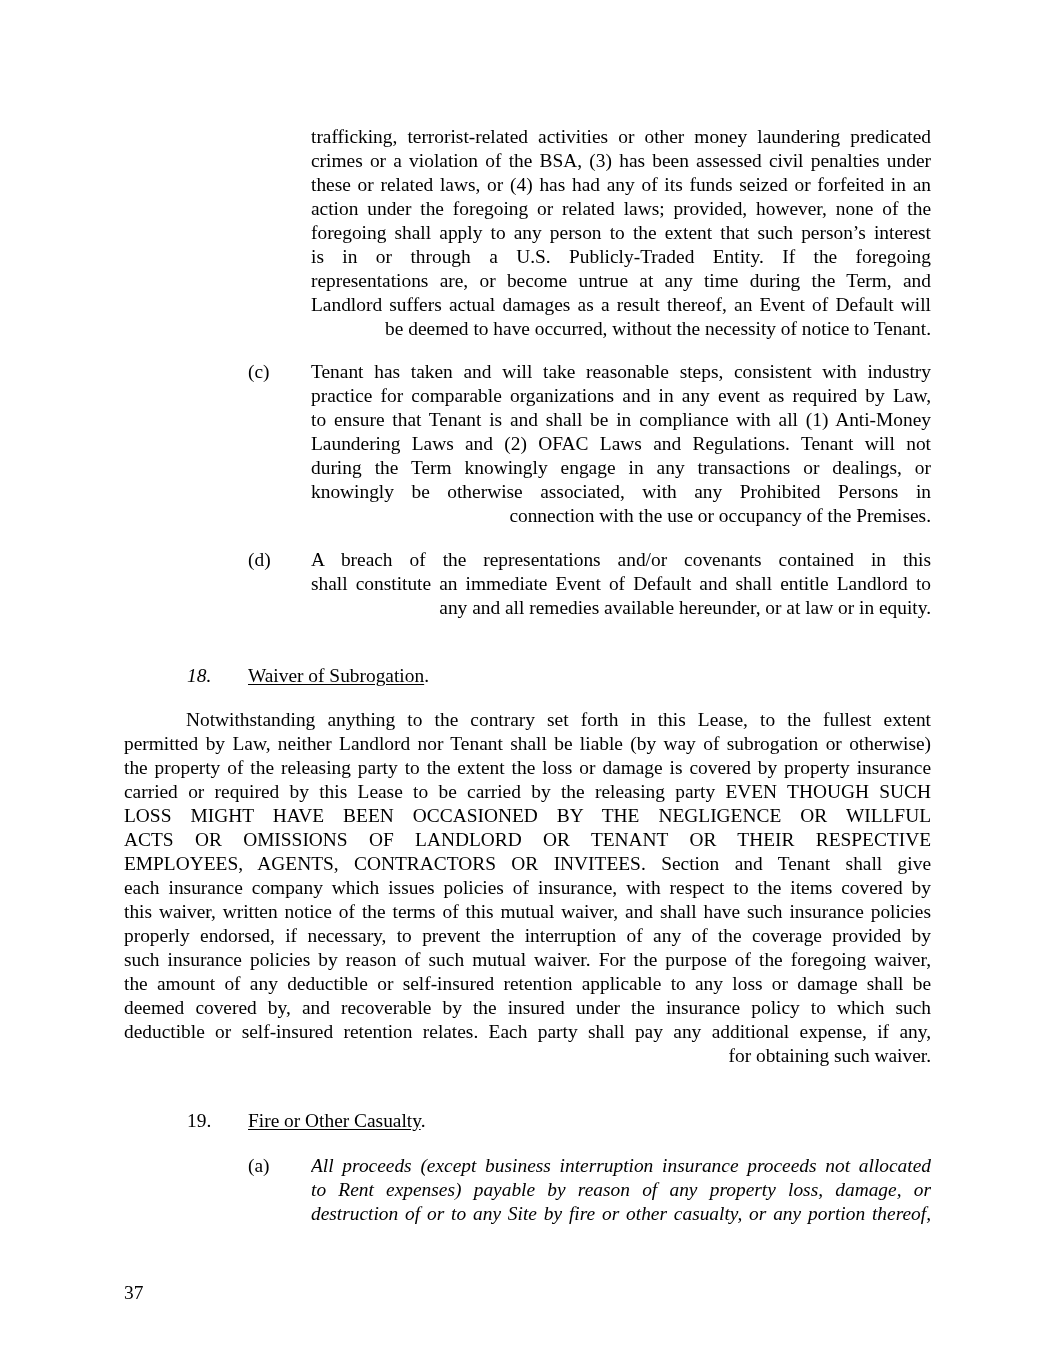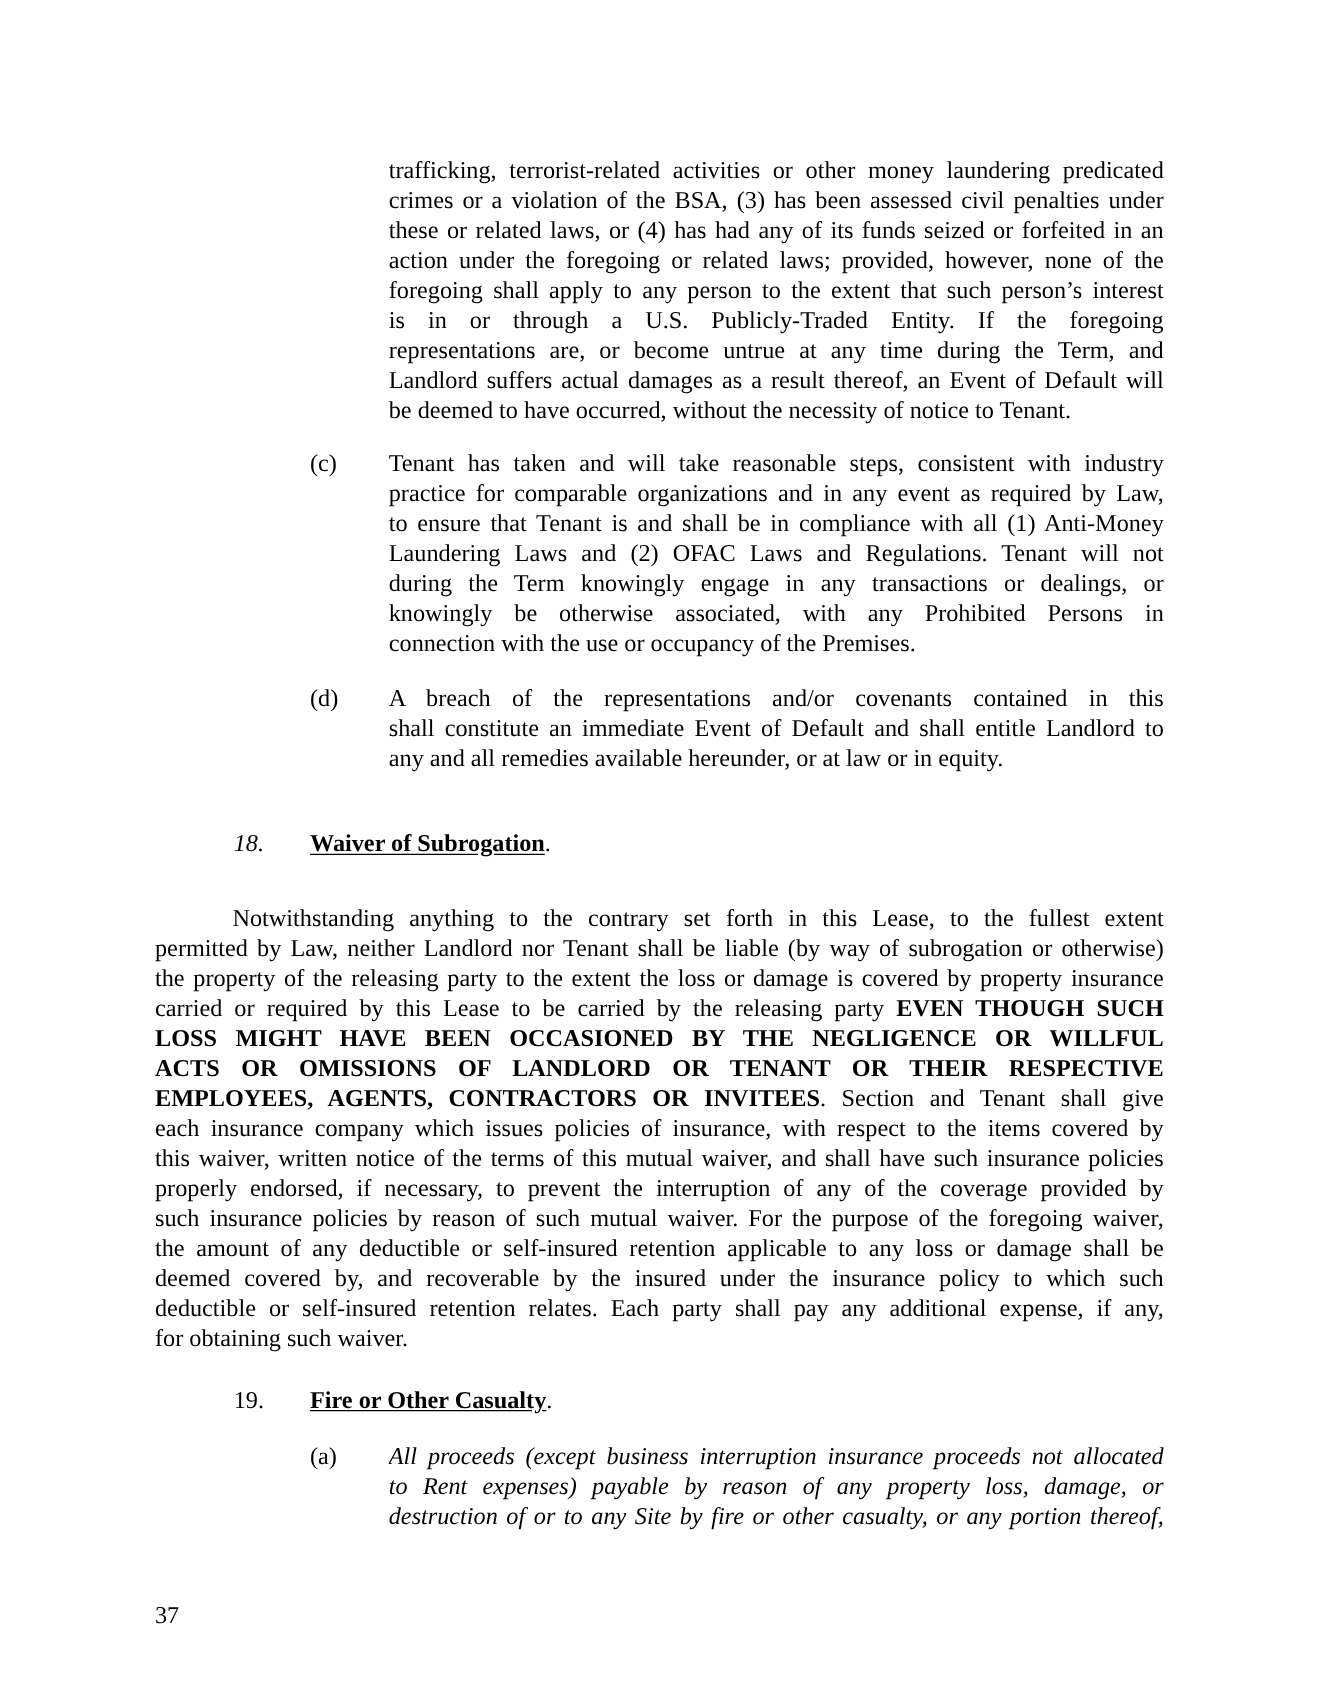--- a/index.html
+++ b/index.html
@@ -5,24 +5,24 @@
     html, body { margin: 0; padding: 0; background: #ffffff; }
     body {
       width: 1055px; height: 1365px; position: relative; overflow: hidden;
       font-family: "Liberation Serif", "DejaVu Serif", serif;
       color: #000; font-size: 19.4px; line-height: 24px;
     }
     .page { position: absolute; left: 0; top: 0; width: 913px; height: 1365px; }
     .blk { position: absolute; text-align: justify; text-align-last: auto; }
     .line { display: block; height: 24px; white-space: nowrap; }
     .j { text-align: justify; text-align-last: justify; white-space: normal; height: 24px; overflow: hidden; }
-    .last { text-align: left; }
+    .last { text-align: right; }
     .marker { position: absolute; }
     .u { text-decoration: underline; text-underline-offset: 2px; }
-    .b { font-weight: bold; }
+    .b { font-weight: normal; }
   </style>
 </head>
 <body>
 
 <div class="page">
 
   <div class="blk" style="left:311px; top:125px; width:620px;">
     <span class="line j">trafficking, terrorist-related activities or other money laundering predicated</span>
     <span class="line j">crimes or a violation of the BSA, (3) has been assessed civil penalties under</span>
     <span class="line j">these or related laws, or (4) has had any of its funds seized or forfeited in an</span>
@@ -49,21 +49,21 @@
   <div class="blk" style="left:311px; top:548px; width:620px;">
     <span class="line j">A breach of the representations and/or covenants contained in this</span>
     <span class="line j">shall constitute an immediate Event of Default and shall entitle Landlord to</span>
     <span class="line last">any and all remedies available hereunder, or at law or in equity.</span>
   </div>
 
   <span class="marker" style="left:187px; top:664px;font-style:italic;">18.</span>
   <span class="marker" style="left:248px; top:664px;"><span class="b u">Waiver of Subrogation</span><span>.</span></span>
 
   <div class="blk" style="left:124px; top:708px; width:807px;">
-    <span class="line j" style="padding-left:62px;margin-top:16px;"><span>Notwithstanding anything to the contrary set forth in this Lease, to the fullest extent</span></span>
+    <span class="line j" style="padding-left:62px;"><span>Notwithstanding anything to the contrary set forth in this Lease, to the fullest extent</span></span>
     <span class="line j">permitted by Law, neither Landlord nor Tenant shall be liable (by way of subrogation or otherwise)</span>
     <span class="line j">the property of the releasing party to the extent the loss or damage is covered by property insurance</span>
     <span class="line j"><span>carried or required by this Lease to be carried by the releasing party </span><span class="b">EVEN THOUGH SUCH</span></span>
     <span class="line j b">LOSS MIGHT HAVE BEEN OCCASIONED BY THE NEGLIGENCE OR WILLFUL</span>
     <span class="line j b">ACTS OR OMISSIONS OF LANDLORD OR TENANT OR THEIR RESPECTIVE</span>
     <span class="line j"><span class="b">EMPLOYEES, AGENTS, CONTRACTORS OR INVITEES</span><span>.  Section and Tenant shall give</span></span>
     <span class="line j">each insurance company which issues policies of insurance, with respect to the items covered by</span>
     <span class="line j">this waiver, written notice of the terms of this mutual waiver, and shall have such insurance policies</span>
     <span class="line j">properly endorsed, if necessary, to prevent the interruption of any of the coverage provided by</span>
     <span class="line j">such insurance policies by reason of such mutual waiver.  For the purpose of the foregoing waiver,</span>

